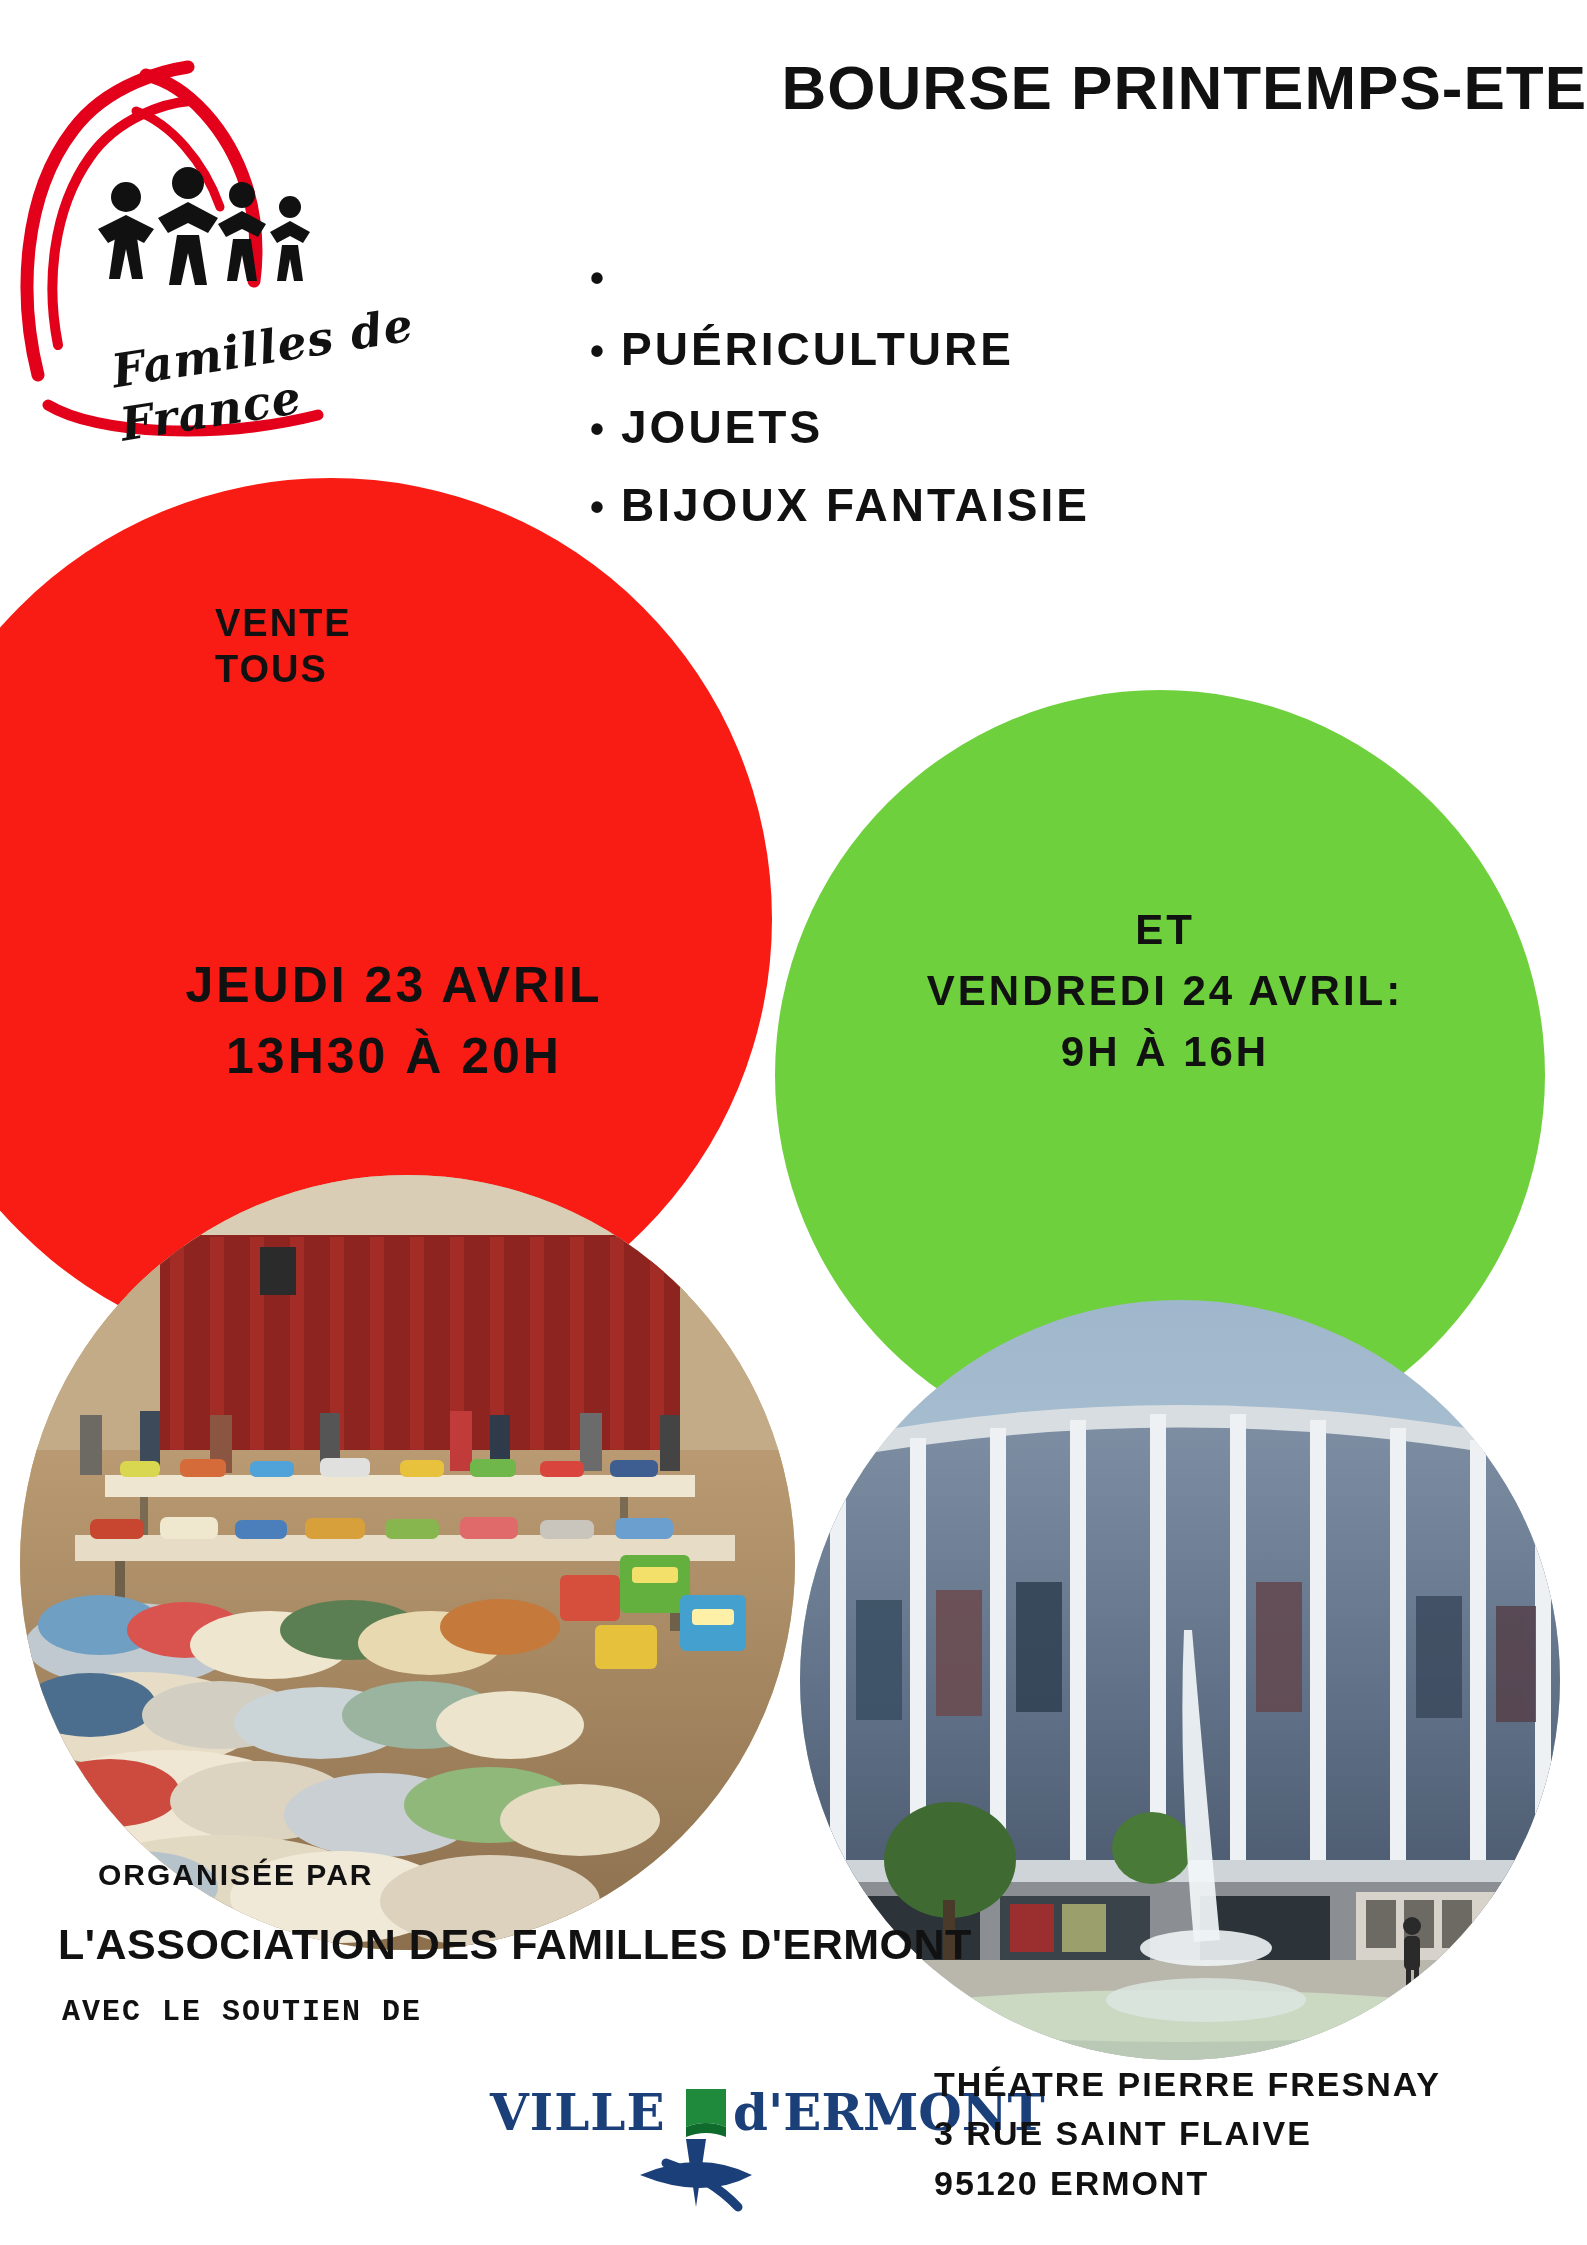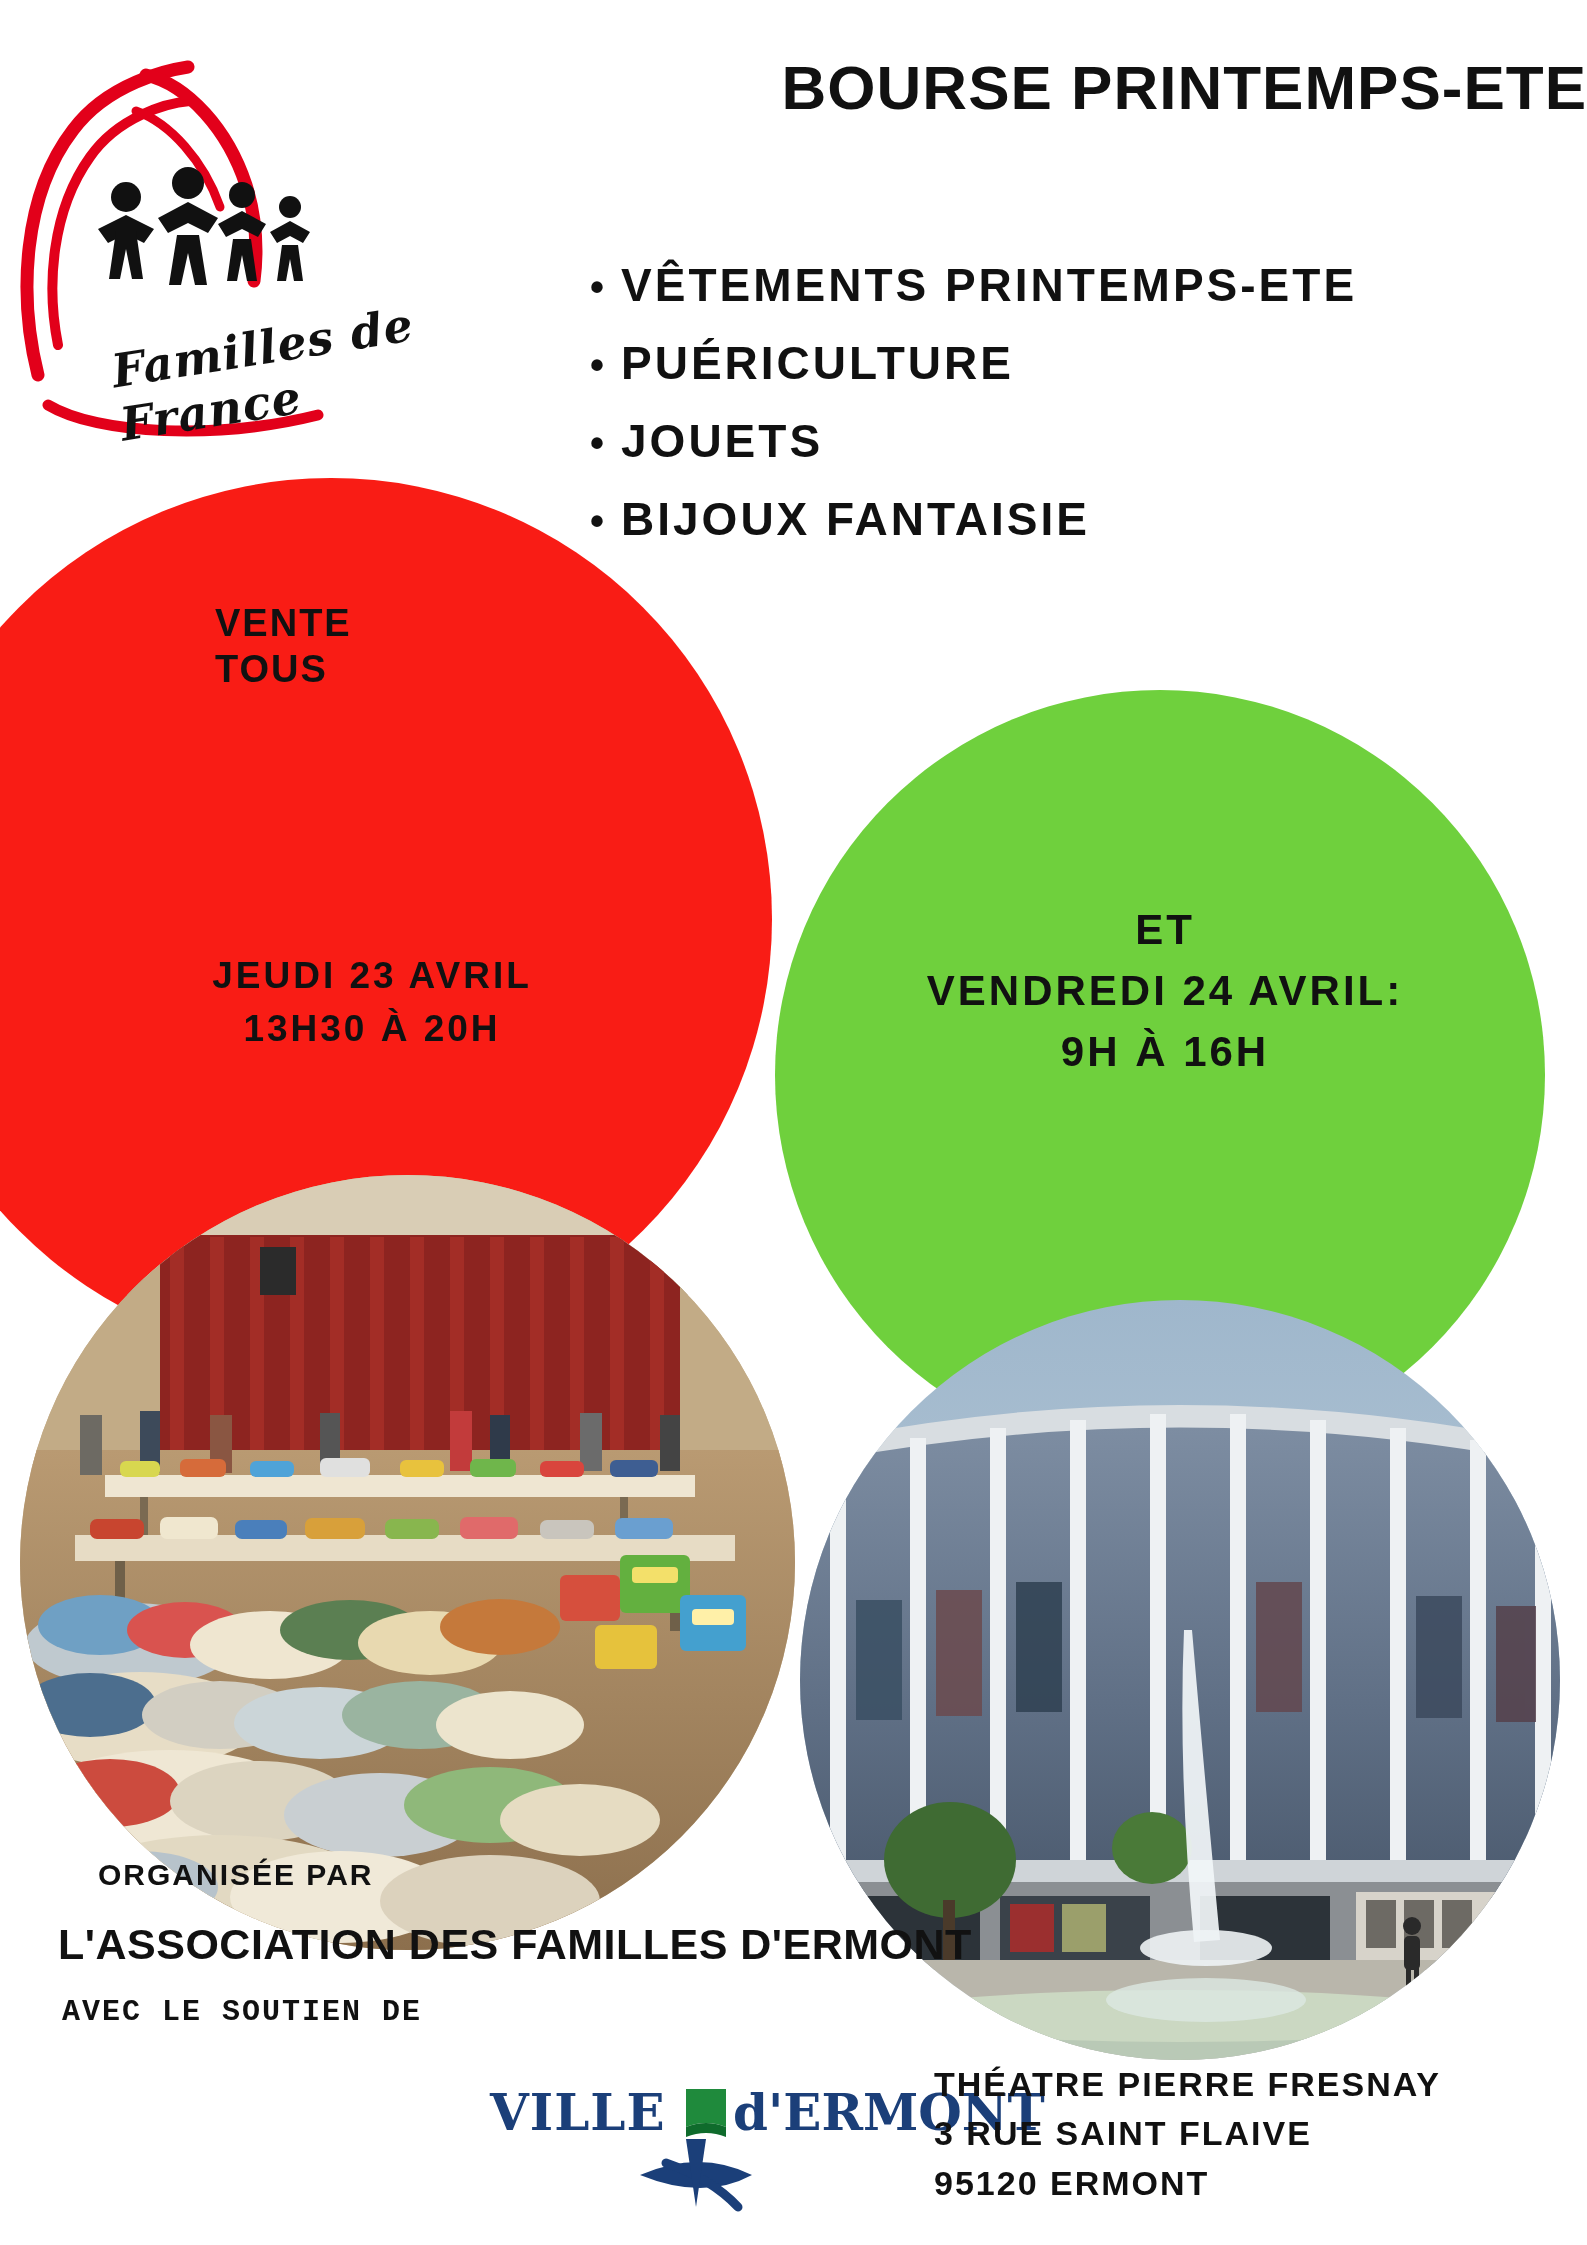--- a/index.html
+++ b/index.html
@@ -102,25 +102,25 @@
     width: 420px;
     text-align: left;
     font-size: 38px;
     font-weight: bold;
     line-height: 1.22;
     letter-spacing: 2px;
     color: #111;
   }
   .jeudi-block {
     position: absolute;
-    left: 87px;
+    left: 109px;
     top: 950px;
     width: 570px;
     text-align: center;
-    font-size: 37px;
+    font-size: 50px;
     font-weight: bold;
     line-height: 1.42;
     letter-spacing: 3px;
     color: #111;
   }
 
   
   .et-block {
     position: absolute;
     left: 790px;
@@ -254,21 +254,20 @@
       <path d="M272 176 l-20 11 l7 11 l13 -7 l13 7 l7 -11 z"></path>
       <path d="M264 200 l-5 36 h9 l4 -22 l4 22 h9 l-5 -36 z"></path>
     </g>
   </svg>
   <div class="logo-word">Familles de France</div>
 </div>
 
 <div class="bullets">
   <div class="bullet-item">
     <span class="bullet-dot">•</span>
-    <span>VÊTEMENTS PRINTEMPS-ETE</span>
   </div>
   <div class="bullet-item">
     <span class="bullet-dot">•</span>
     <span>PUÉRICULTURE</span>
   </div>
   <div class="bullet-item">
     <span class="bullet-dot">•</span>
     <span>JOUETS</span>
   </div>
   <div class="bullet-item">

